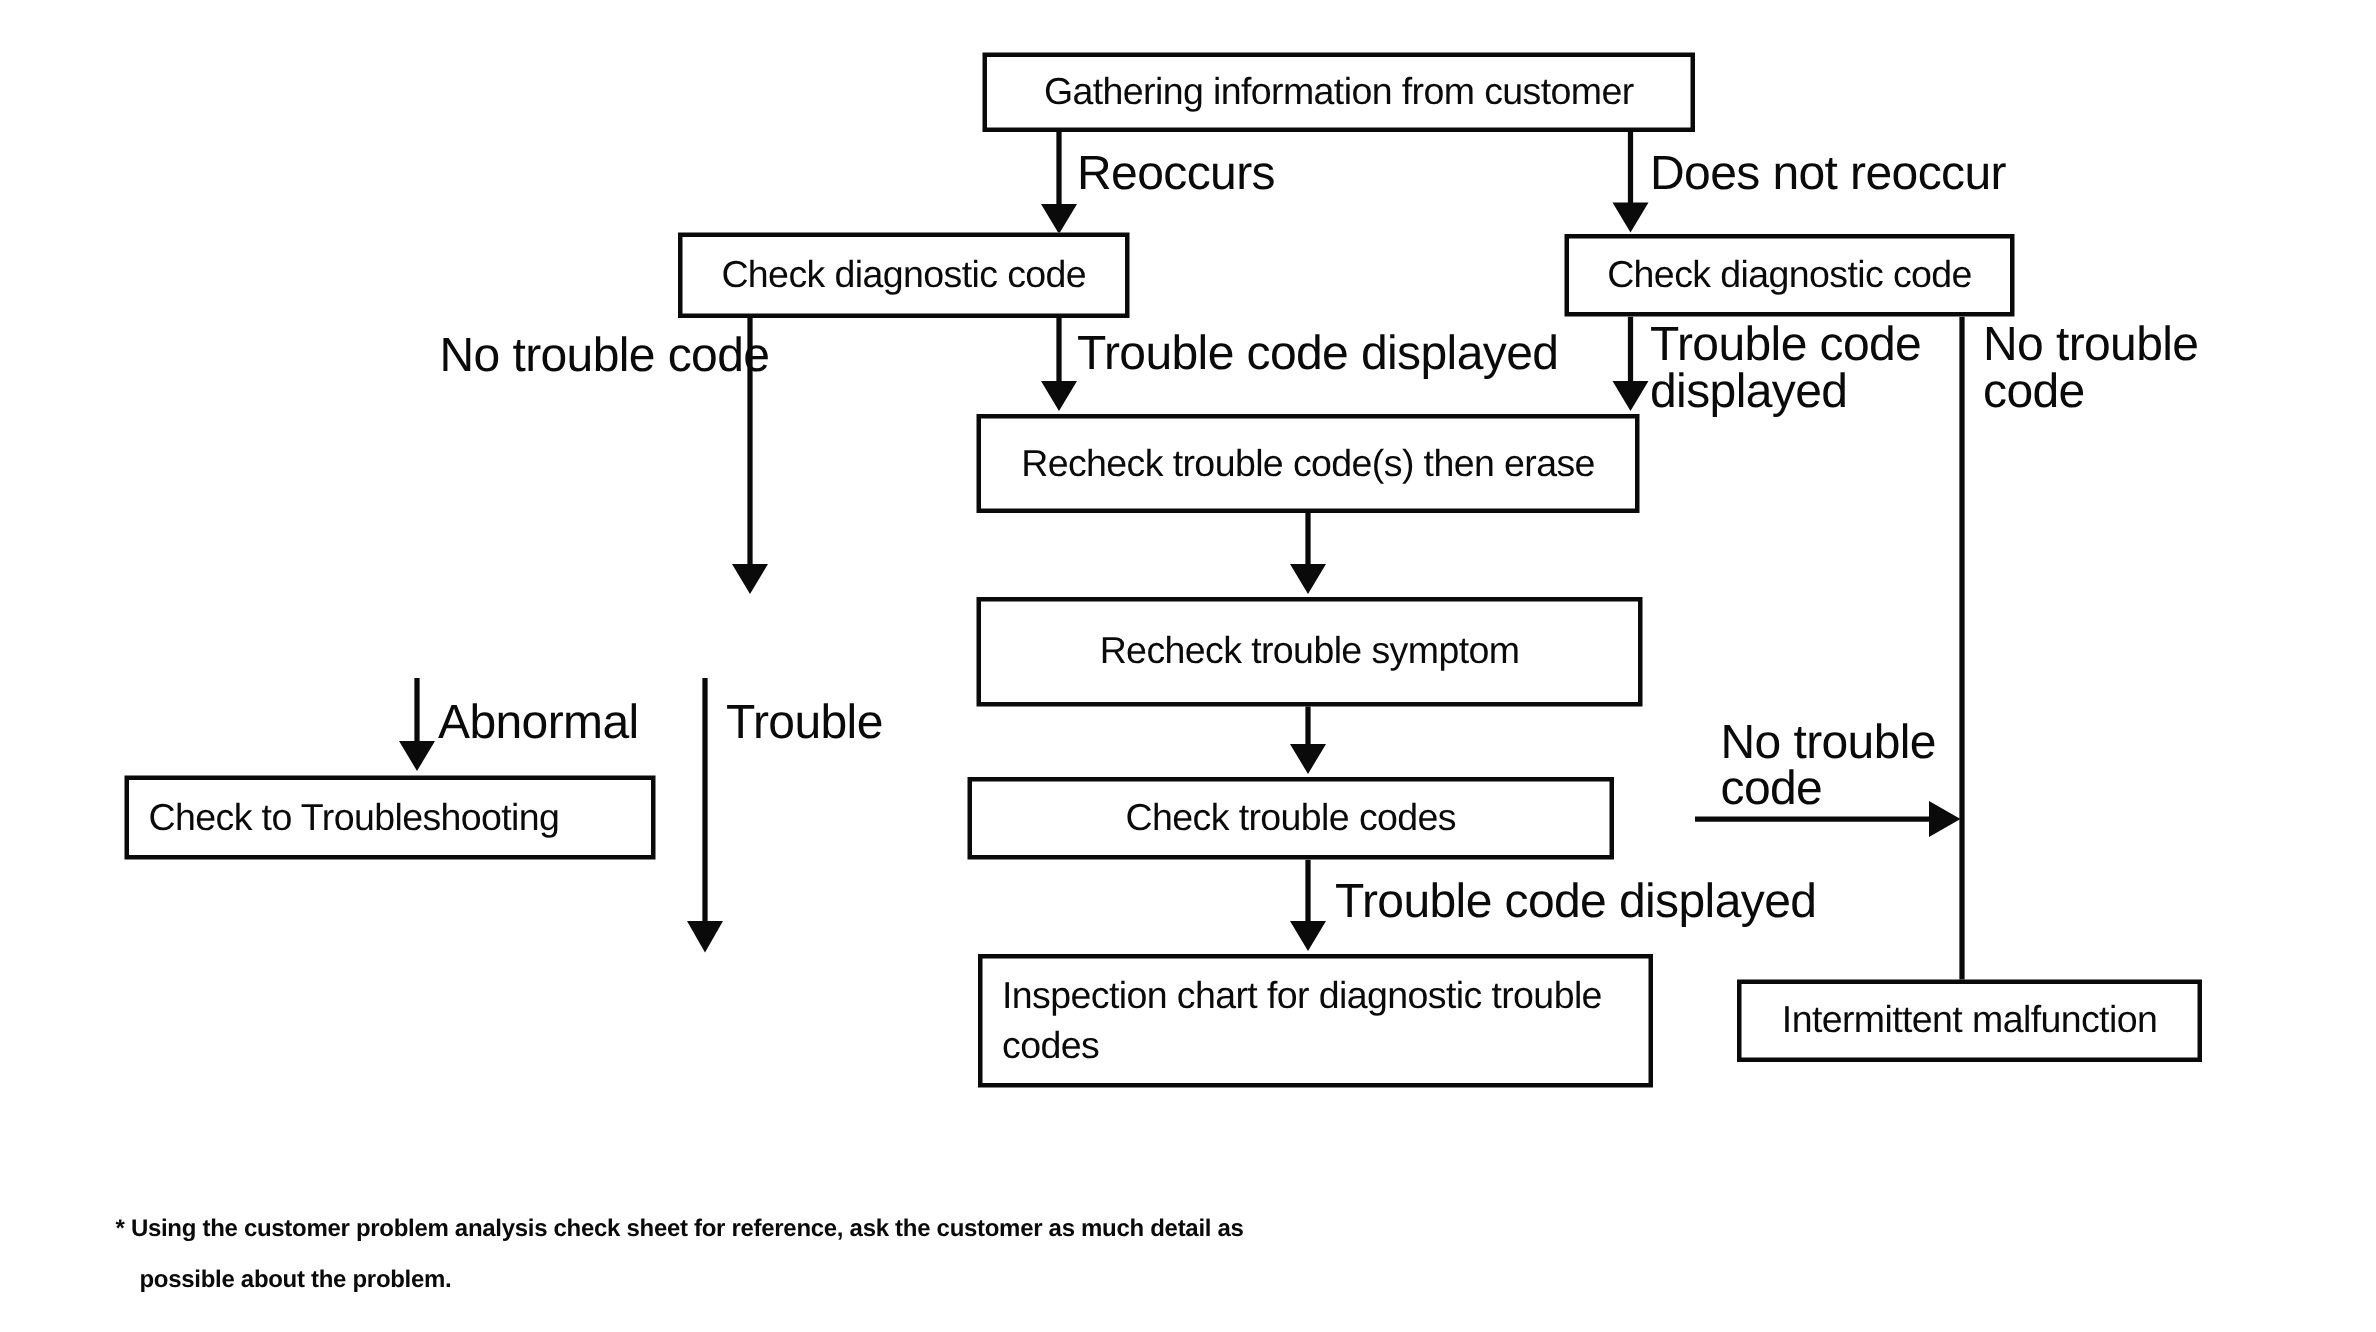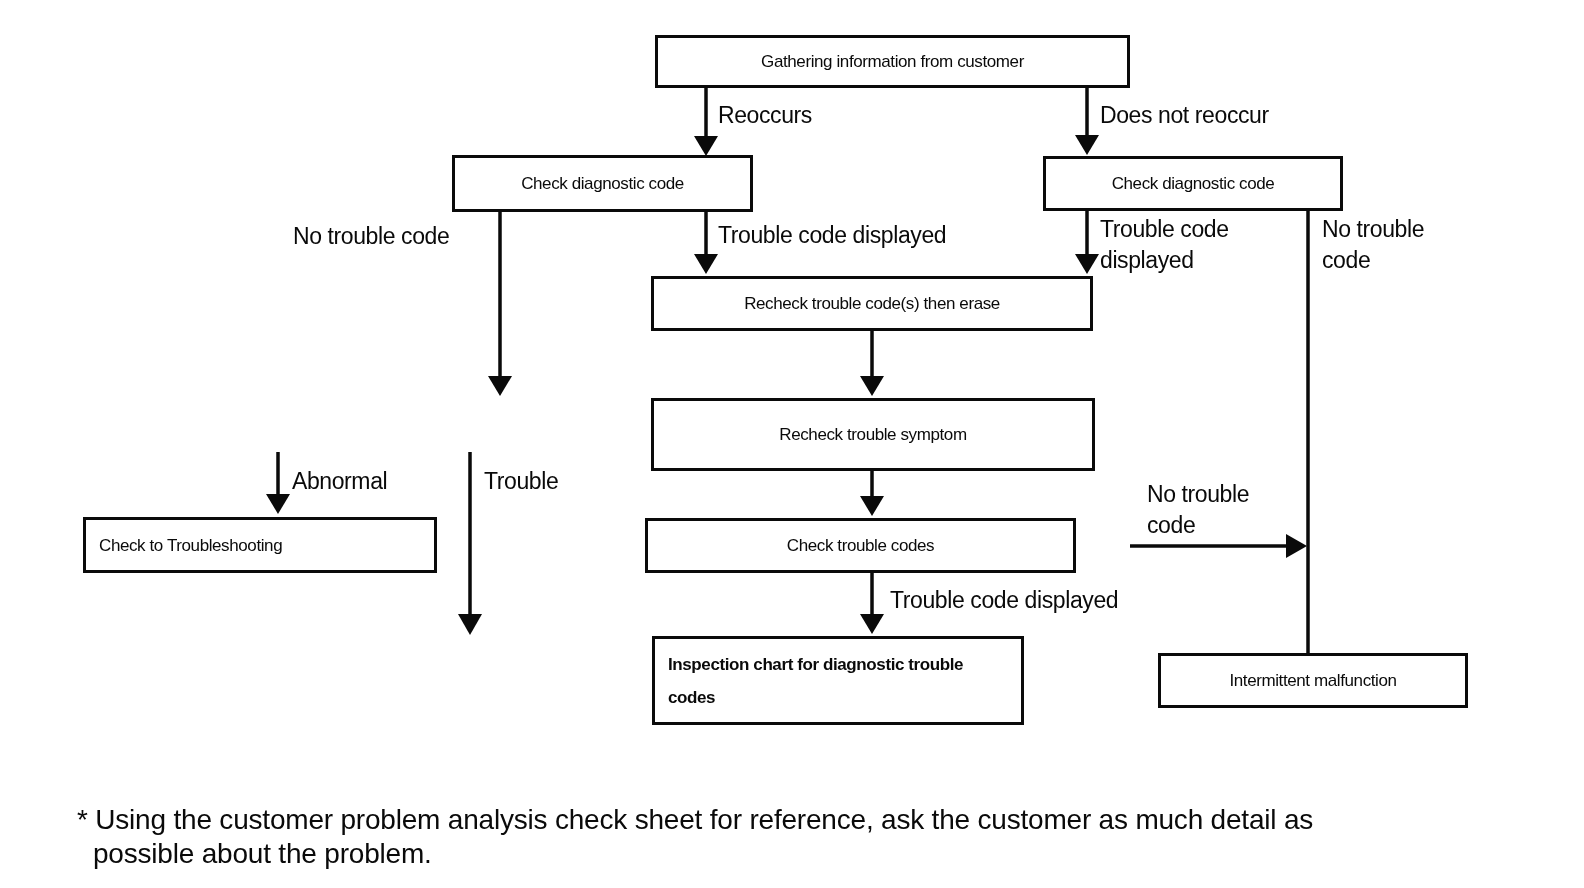--- a/index.html
+++ b/index.html
@@ -3,30 +3,30 @@
 <meta charset="utf-8">
 <style>
   html,body{margin:0;padding:0;background:#fff;}
   #canvas{
     position:relative;width:1584px;height:888px;background:#ffffff;
     font-family:"Liberation Sans",sans-serif;color:#0a0a0a;overflow:hidden;
   }
   .box{
     position:absolute;box-sizing:border-box;border:3px solid #0a0a0a;background:#fff;
     display:flex;align-items:center;justify-content:center;
-    font-size:17px;letter-spacing:-0.4px;line-height:31px;white-space:pre-line;
+    font-size:25px;letter-spacing:-0.4px;line-height:31px;white-space:pre-line;
   }
   .box.leftalign{justify-content:flex-start;text-align:left;padding-left:13px;line-height:33px;}
   .lbl{
-    position:absolute;font-size:23px;letter-spacing:-0.4px;line-height:31px;
+    position:absolute;font-size:32px;letter-spacing:-0.4px;line-height:31px;
     white-space:pre-line;
   }
   .footnote{
     position:absolute;left:93px;top:803px;width:1330px;
-    font-size:28px;font-weight:normal;letter-spacing:-0.2px;line-height:34px;
+    font-size:16px;font-weight:bold;letter-spacing:-0.2px;line-height:34px;
     text-indent:-16px;white-space:pre-line;
   }
   svg.connectors{position:absolute;left:0;top:0;pointer-events:none;}
   svg.connectors line{stroke:#0a0a0a;stroke-width:3.5;}
   svg.connectors polygon{fill:#0a0a0a;}
 </style>
 </head>
 <body>
 
 <div id="canvas">
@@ -93,27 +93,27 @@
         <polygon points="458,614 482,614 470,635"></polygon>
     </g>
   </svg>
 
   <div class="box" style="left:655px;top:35px;width:475px;height:53px;">Gathering information from customer</div>
 
   <div class="box" style="left:452px;top:155px;width:301px;height:57px;">Check diagnostic code</div>
 
   <div class="box" style="left:1043px;top:156px;width:300px;height:55px;">Check diagnostic code</div>
 
-  <div class="box" style="left:651px;top:276px;width:442px;height:55px;">Recheck trouble code(s) then erase</div>
+  <div class="box" style="left:651px;top:276px;width:442px;height:66px;">Recheck trouble code(s) then erase</div>
 
   <div class="box" style="left:651px;top:398px;width:444px;height:73px;">Recheck trouble symptom</div>
 
   <div class="box" style="left:645px;top:518px;width:431px;height:55px;">Check trouble codes</div>
 
-  <div class="box leftalign" style="left:652px;top:636px;width:372px;height:89px;font-weight:bold;">Inspection chart for diagnostic trouble
+  <div class="box leftalign" style="left:652px;top:636px;width:450px;height:89px;">Inspection chart for diagnostic trouble
 codes</div>
 
 
   <div class="box leftalign" style="left:83px;top:517px;width:354px;height:56px;">Check to Troubleshooting</div>
 
 
   <div class="box" style="left:1158px;top:653px;width:310px;height:55px;">Intermittent malfunction</div>
 
   <div class="lbl" style="left:718px;top:100px;">Reoccurs</div>
 

